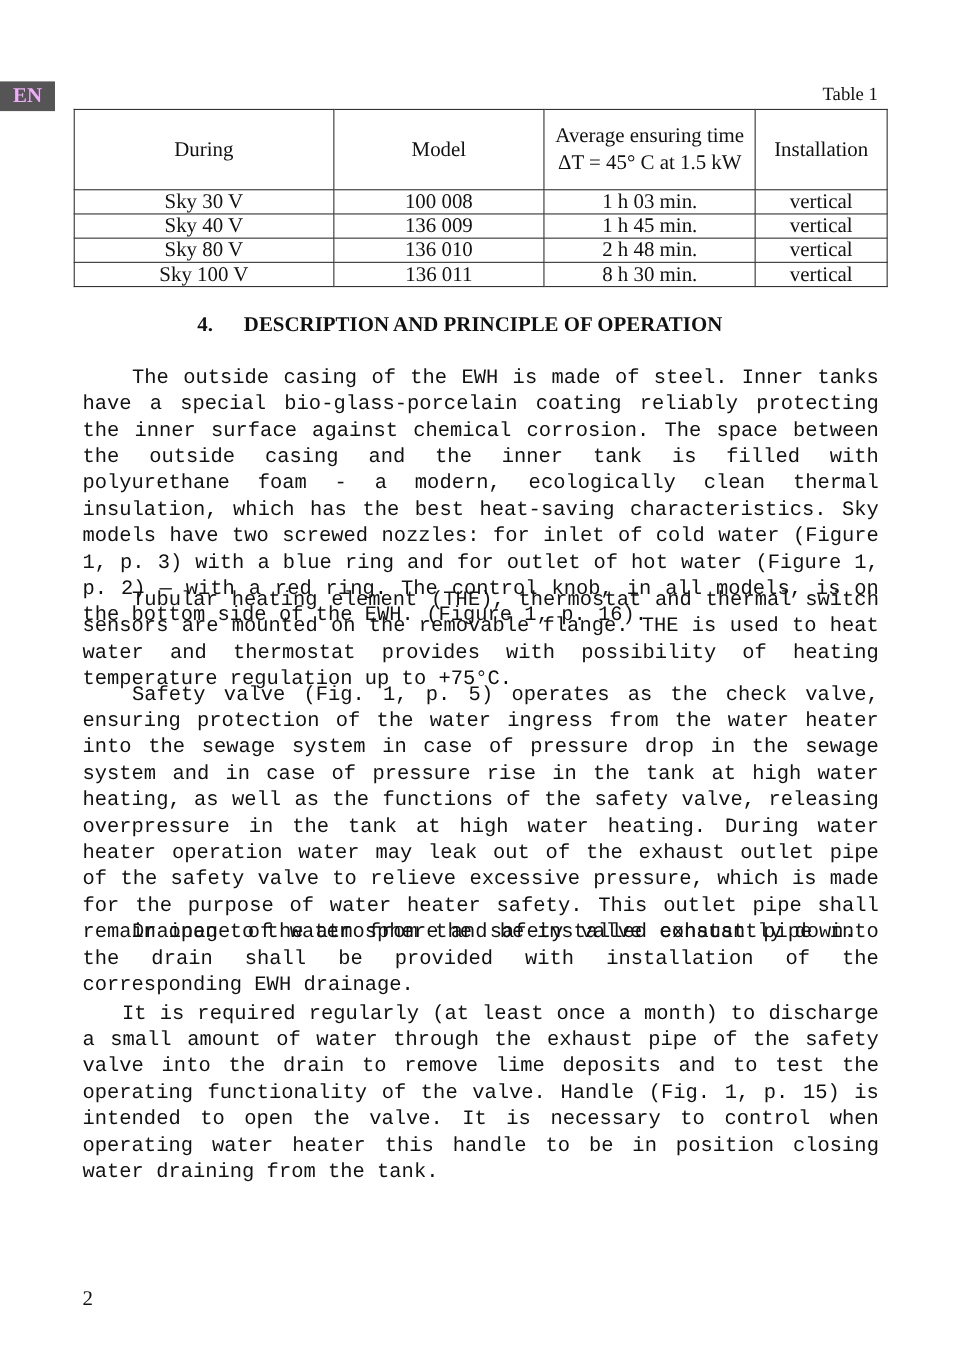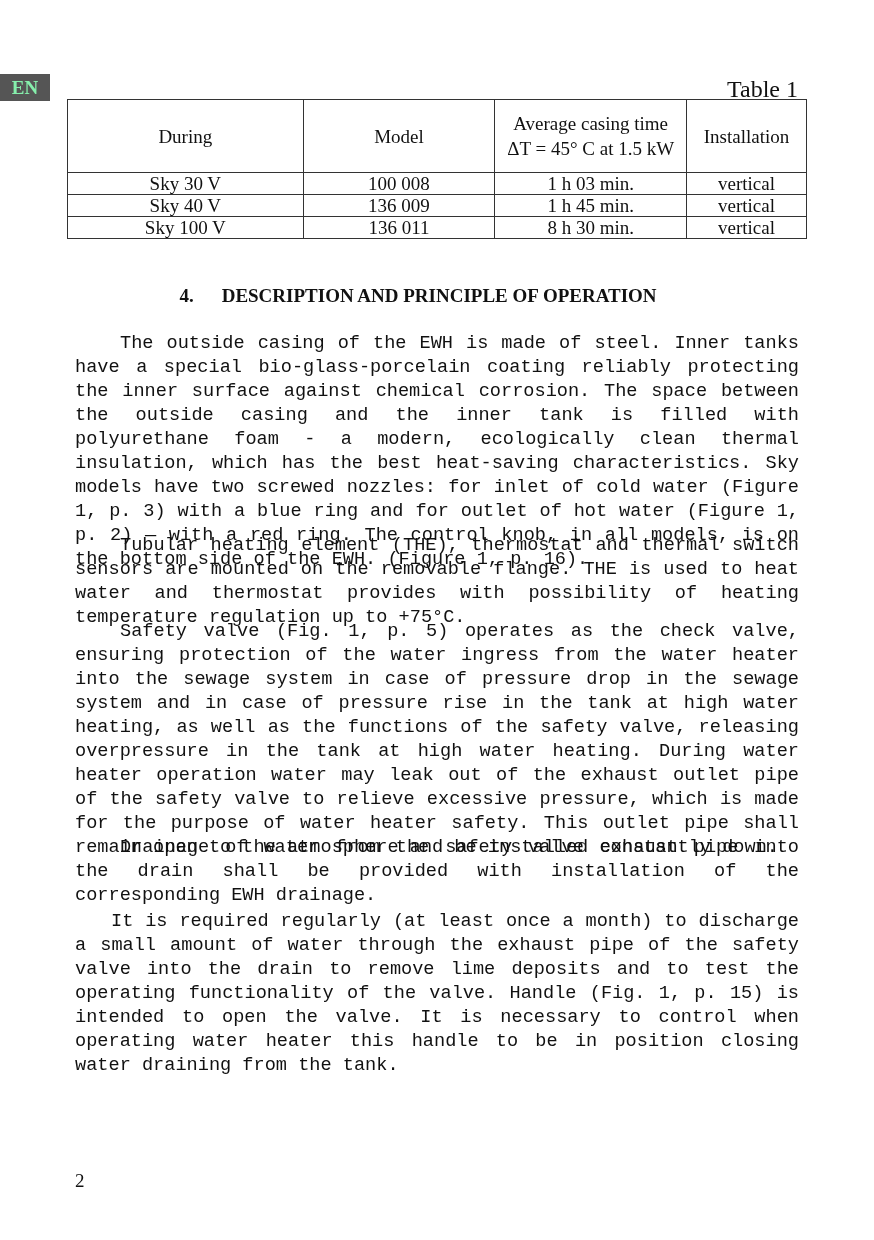--- a/index.html
+++ b/index.html
@@ -1,21 +1,21 @@
 <!DOCTYPE html>
 <html><head>
 <meta charset="utf-8">
 <style>
   html, body { margin:0; padding:0; background:#ffffff; }
   body { width:874px; height:1240px; position:relative; overflow:hidden;
          font-family:"Liberation Serif", "DejaVu Serif", serif; color:#111; }
   .lang-tab { position:absolute; left:0; top:74px; width:50px; height:27px;
-              background:#555555; color:#86efac; font-weight:bold; font-size:19px;
+              background:#555555; color:#f0abfc; font-weight:bold; font-size:19px;
               line-height:27px; text-align:center; }
-  .table-caption { position:absolute; right:76px; top:76px; font-size:24px; }
+  .table-caption { position:absolute; right:76px; top:76px; font-size:17px; }
   table.spec { position:absolute; left:67px; top:99px; width:740px;
                border-collapse:collapse; font-size:19px; }
   table.spec th, table.spec td { border:1.5px solid #333; text-align:center;
                font-weight:normal; padding:0 4px; }
   table.spec th { height:72px; line-height:25px; }
   table.spec td { height:20px; line-height:20px; padding-top:1px; }
   table.spec col.c1 { width:236px; } table.spec col.c2 { width:192px; }
   table.spec col.c3 { width:192px; } table.spec col.c4 { width:120px; }
   .section-title { position:absolute; left:0; width:806px; top:285px; text-align:center;
                    font-weight:bold; font-size:19px; }
@@ -40,37 +40,43 @@
       <col class="c1">
       <col class="c2">
       <col class="c3">
       <col class="c4">
     </colgroup>
   <thead>
     <tr>
       <th>During</th>
       <th>Model</th>
       <th>
-        <span>Average casing time</span><br>
+        <span>Average ensuring time</span><br>
         <span>ΔT = 45° C at 1.5 kW</span>
       </th>
       <th>Installation</th>
     </tr>
   </thead>
   <tbody>
     <tr>
       <td>Sky 30 V</td>
       <td>100 008</td>
       <td>1 h 03 min.</td>
       <td>vertical</td>
     </tr>
     <tr>
       <td>Sky 40 V</td>
       <td>136 009</td>
       <td>1 h 45 min.</td>
+      <td>vertical</td>
+    </tr>
+    <tr>
+      <td>Sky 80 V</td>
+      <td>136 010</td>
+      <td>2 h 48 min.</td>
       <td>vertical</td>
     </tr>
     <tr>
       <td>Sky 100 V</td>
       <td>136 011</td>
       <td>8 h 30 min.</td>
       <td>vertical</td>
     </tr>
   </tbody>
 </table>

